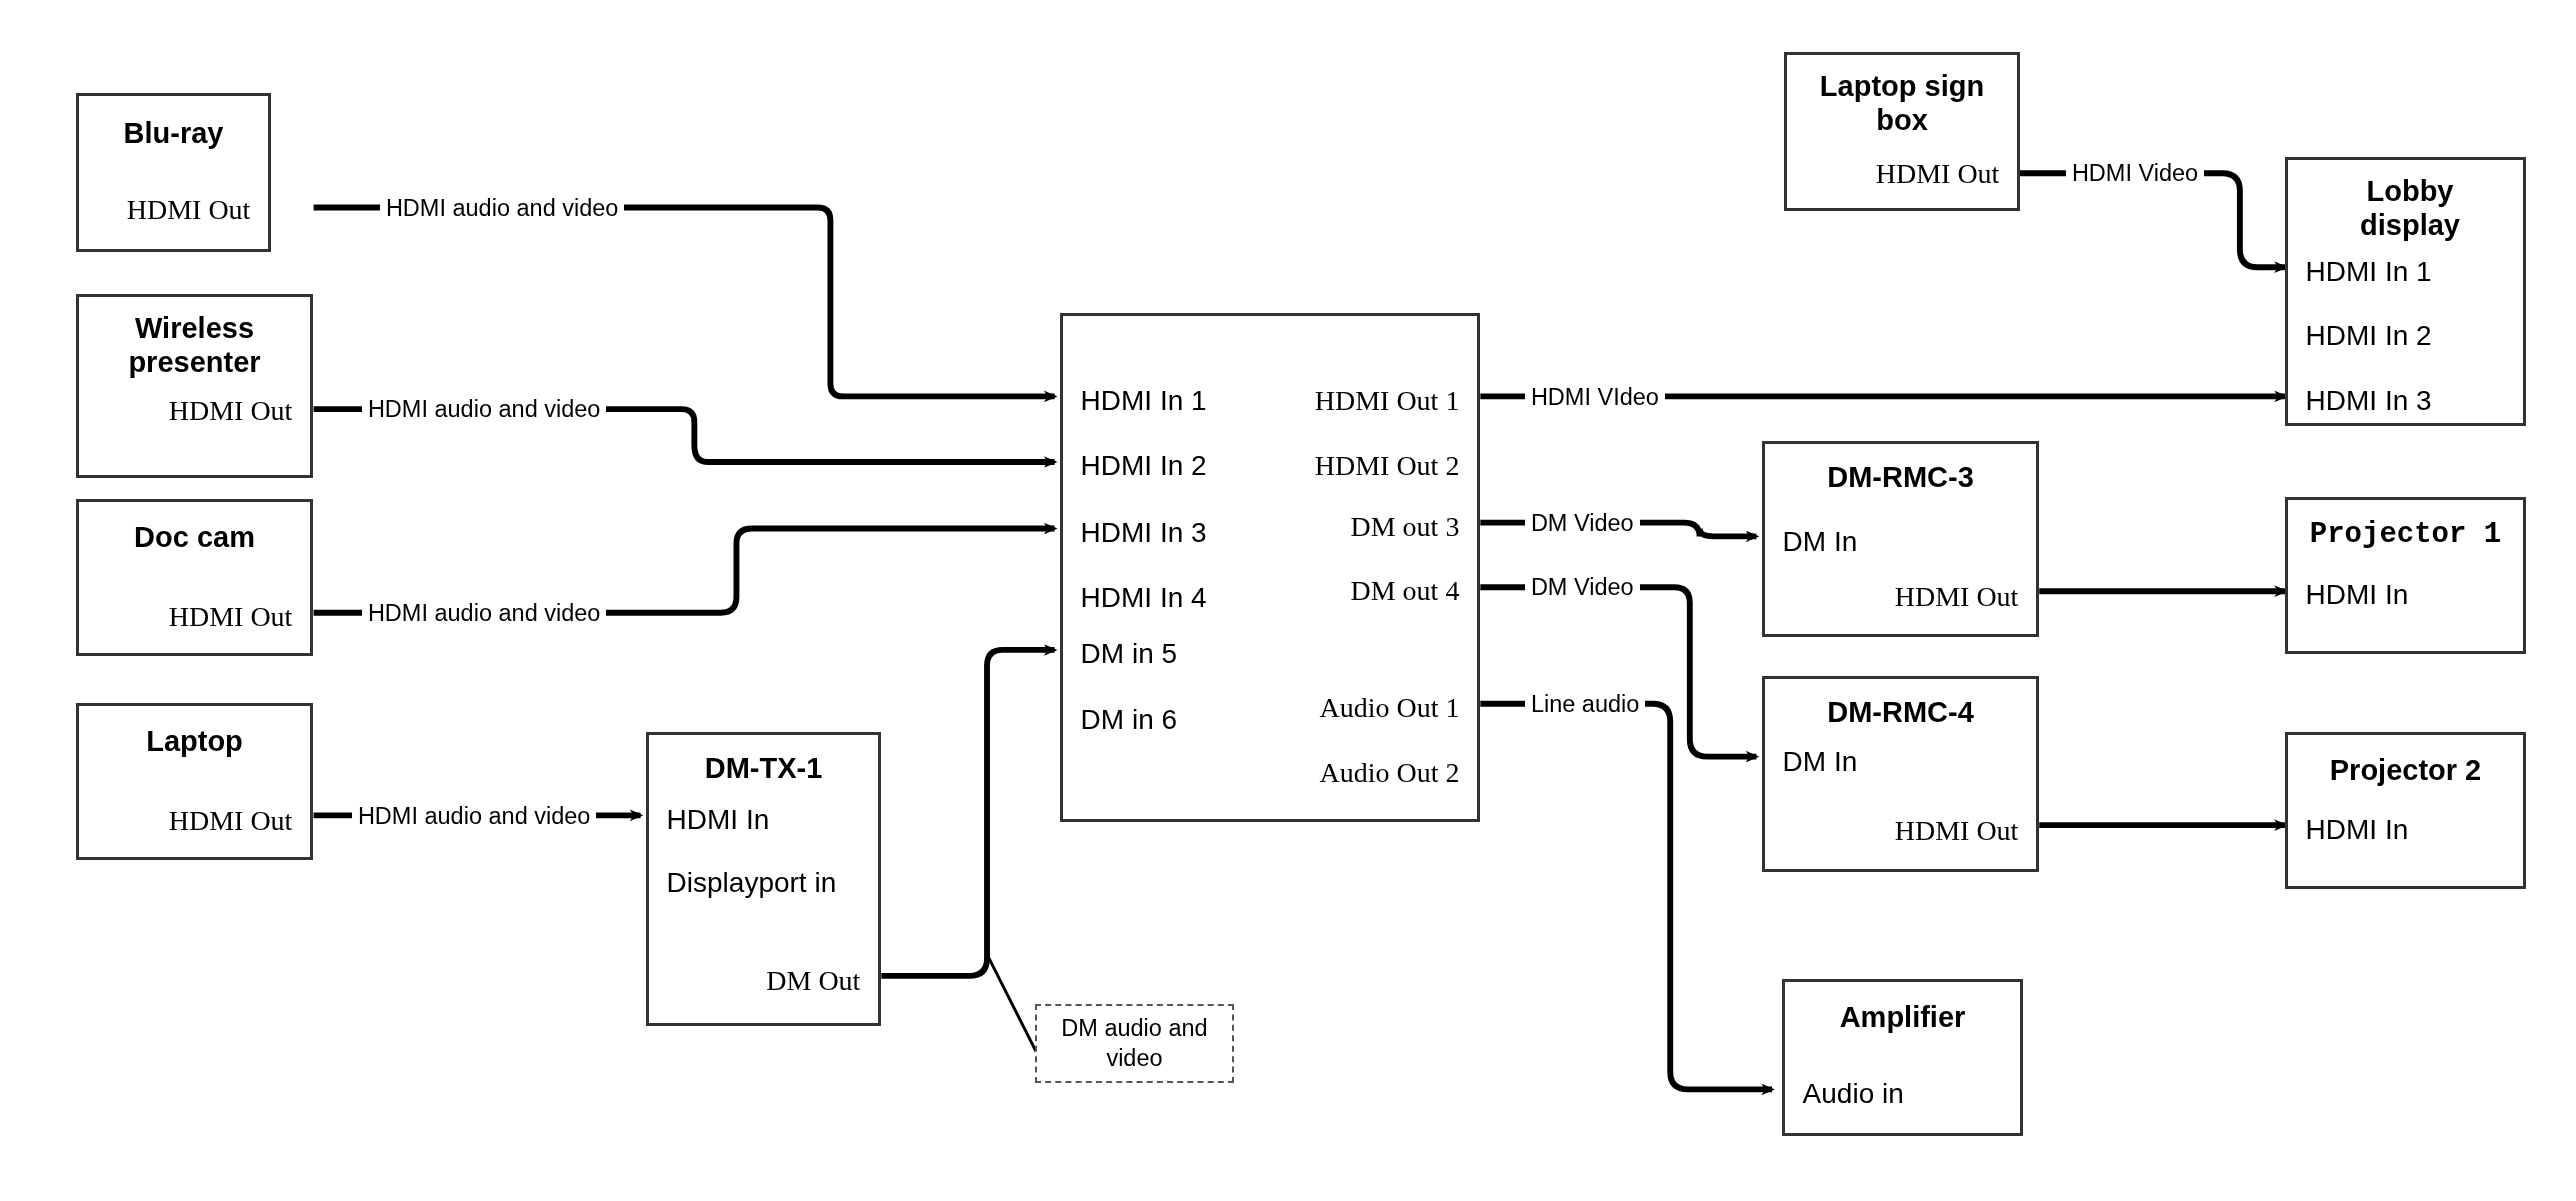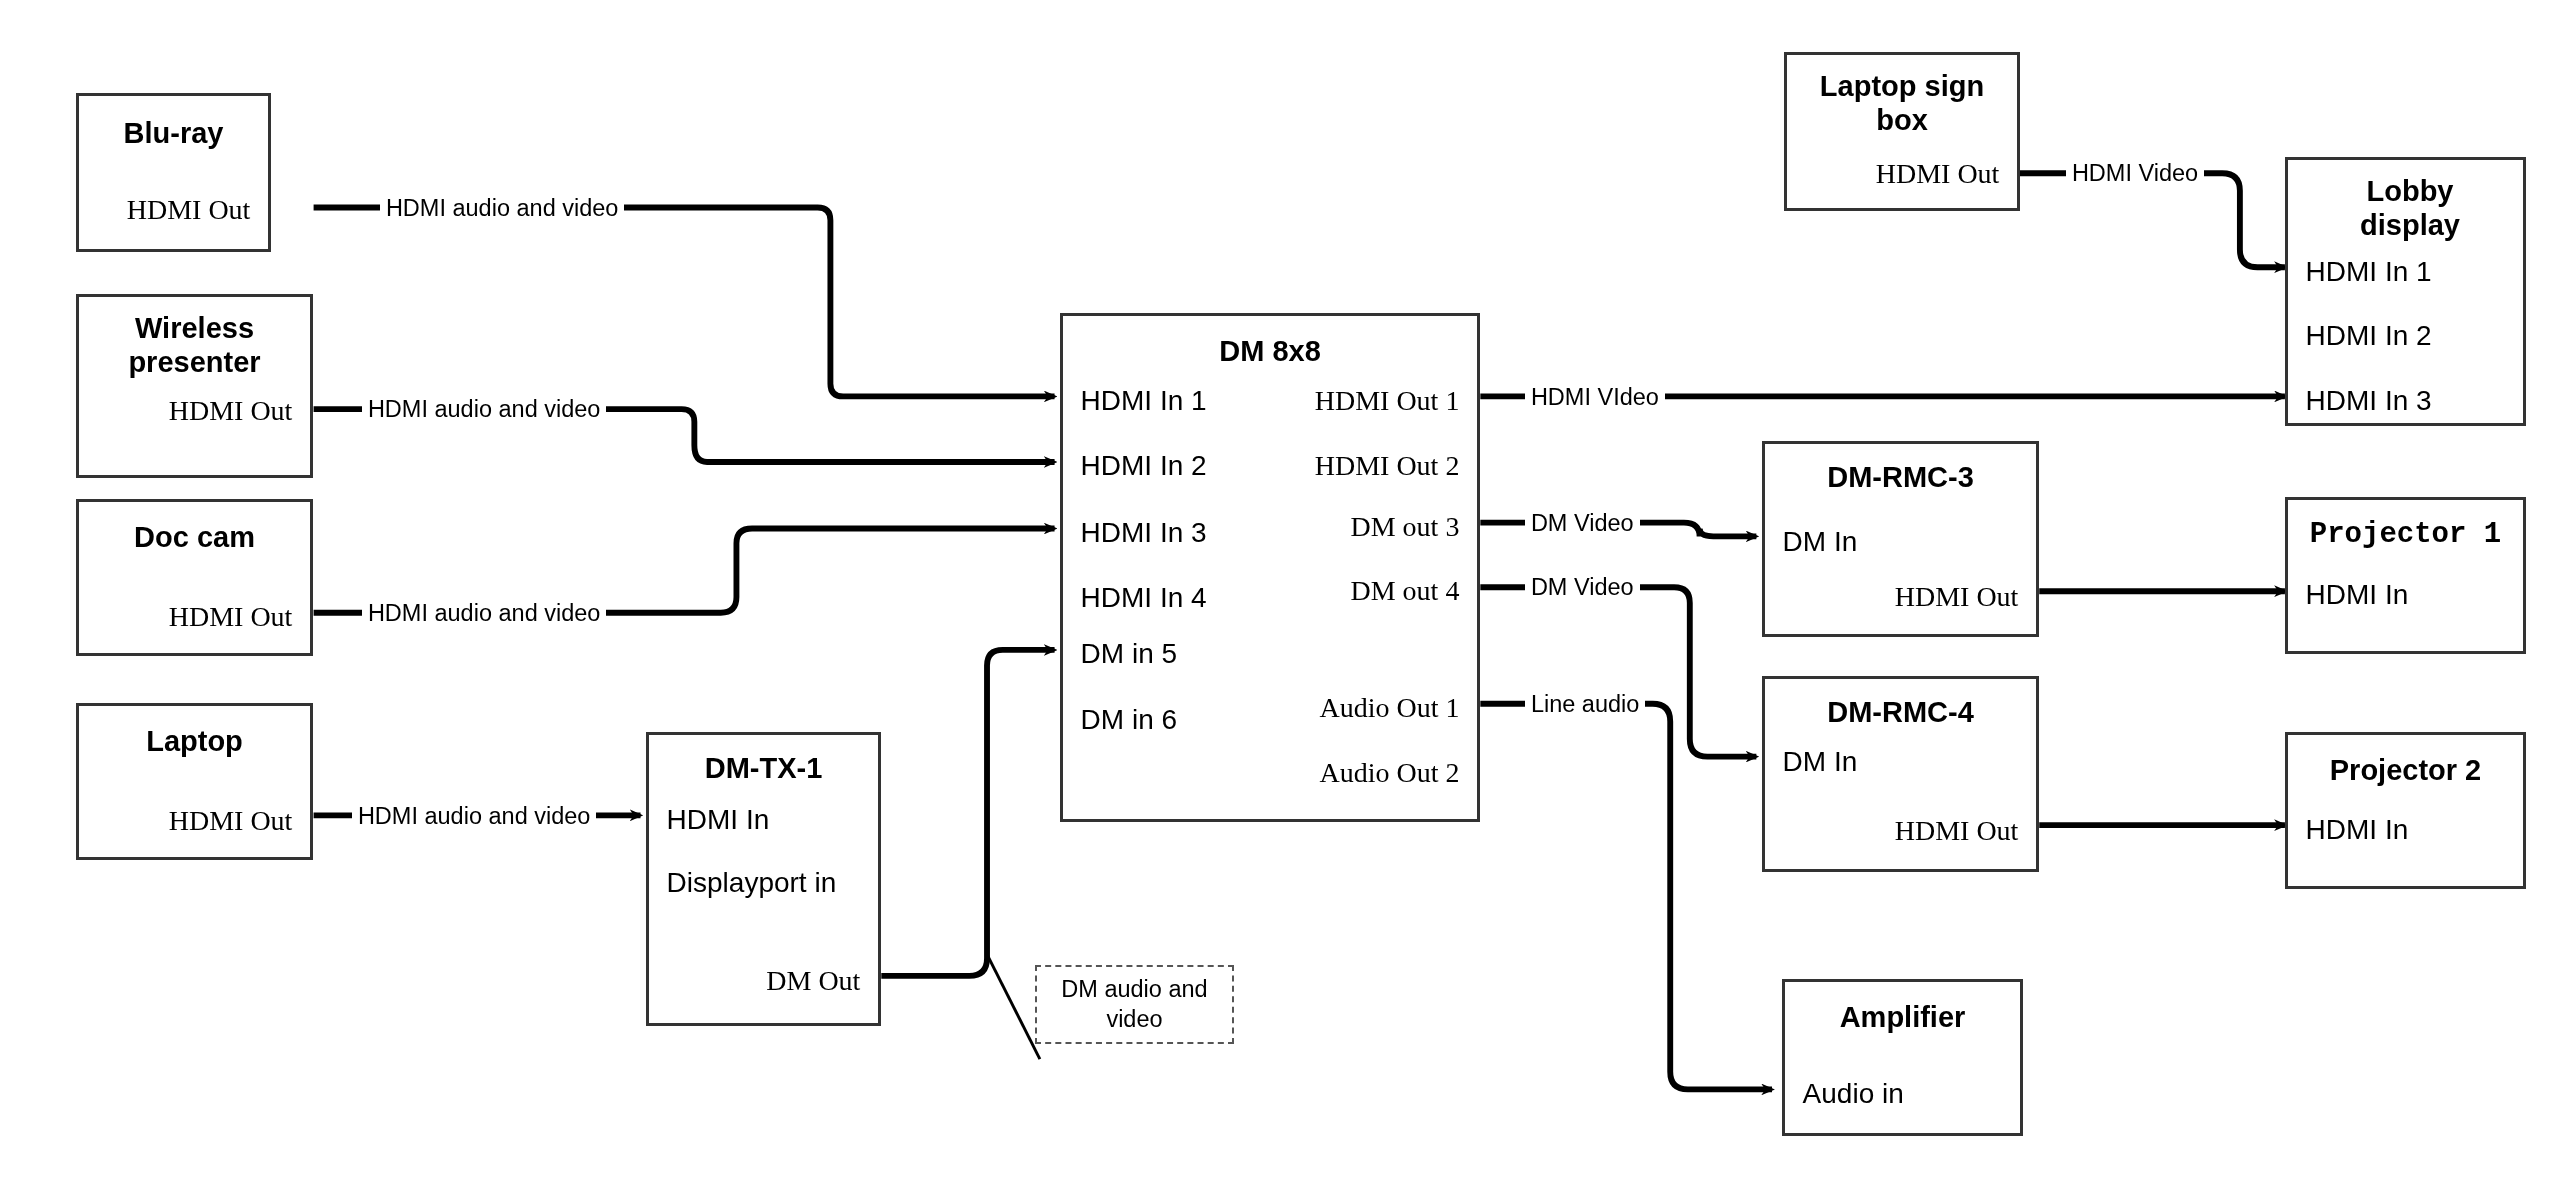--- a/index.html
+++ b/index.html
@@ -146,21 +146,20 @@
   </div>
 
   <div class="node" style="left:646px; top:732px; width:235px; height:294px;">
     <div class="node-title" style="top:15.7px;">DM-TX-1</div>
     <div class="port left" style="top:69px;">HDMI In</div>
     <div class="port left" style="top:132px;">Displayport in</div>
     <div class="port right" style="top:230px;">DM Out</div>
   </div>
 
   <div class="node" style="left:1060px; top:313px; width:420px; height:509px;">
-    <div class="node-title" style="top:17.6px;">DM 8x8</div>
     <div class="port left" style="top:69px;">HDMI In 1</div>
     <div class="port left" style="top:134px;">HDMI In 2</div>
     <div class="port left" style="top:201px;">HDMI In 3</div>
     <div class="port left" style="top:266px;">HDMI In 4</div>
     <div class="port left" style="top:322px;">DM in 5</div>
     <div class="port left" style="top:388px;">DM in 6</div>
     <div class="port right" style="top:69px;">HDMI Out 1</div>
     <div class="port right" style="top:134px;">HDMI Out 2</div>
     <div class="port right" style="top:195px;">DM out 3</div>
     <div class="port right" style="top:259px;">DM out 4</div>
@@ -202,17 +201,17 @@
   <div class="node" style="left:2285px; top:732px; width:241px; height:157px;">
     <div class="node-title" style="top:17.6px;">Projector 2</div>
     <div class="port left" style="top:79px;">HDMI In</div>
   </div>
 
   <div class="node" style="left:1782px; top:979px; width:241px; height:157px;padding-left:20px;">
     <div class="node-title" style="top:17.6px;">Amplifier</div>
     <div class="port left" style="top:96px;">Audio in</div>
   </div>
 
-  <div class="note-box" style="left:1035px; top:965px; width:199px; height:79px;">DM audio and
+  <div class="note-box" style="left:1035px; top:1004px; width:199px; height:79px;">DM audio and
 video</div>
 
 </div>
 
 
 </body></html>

